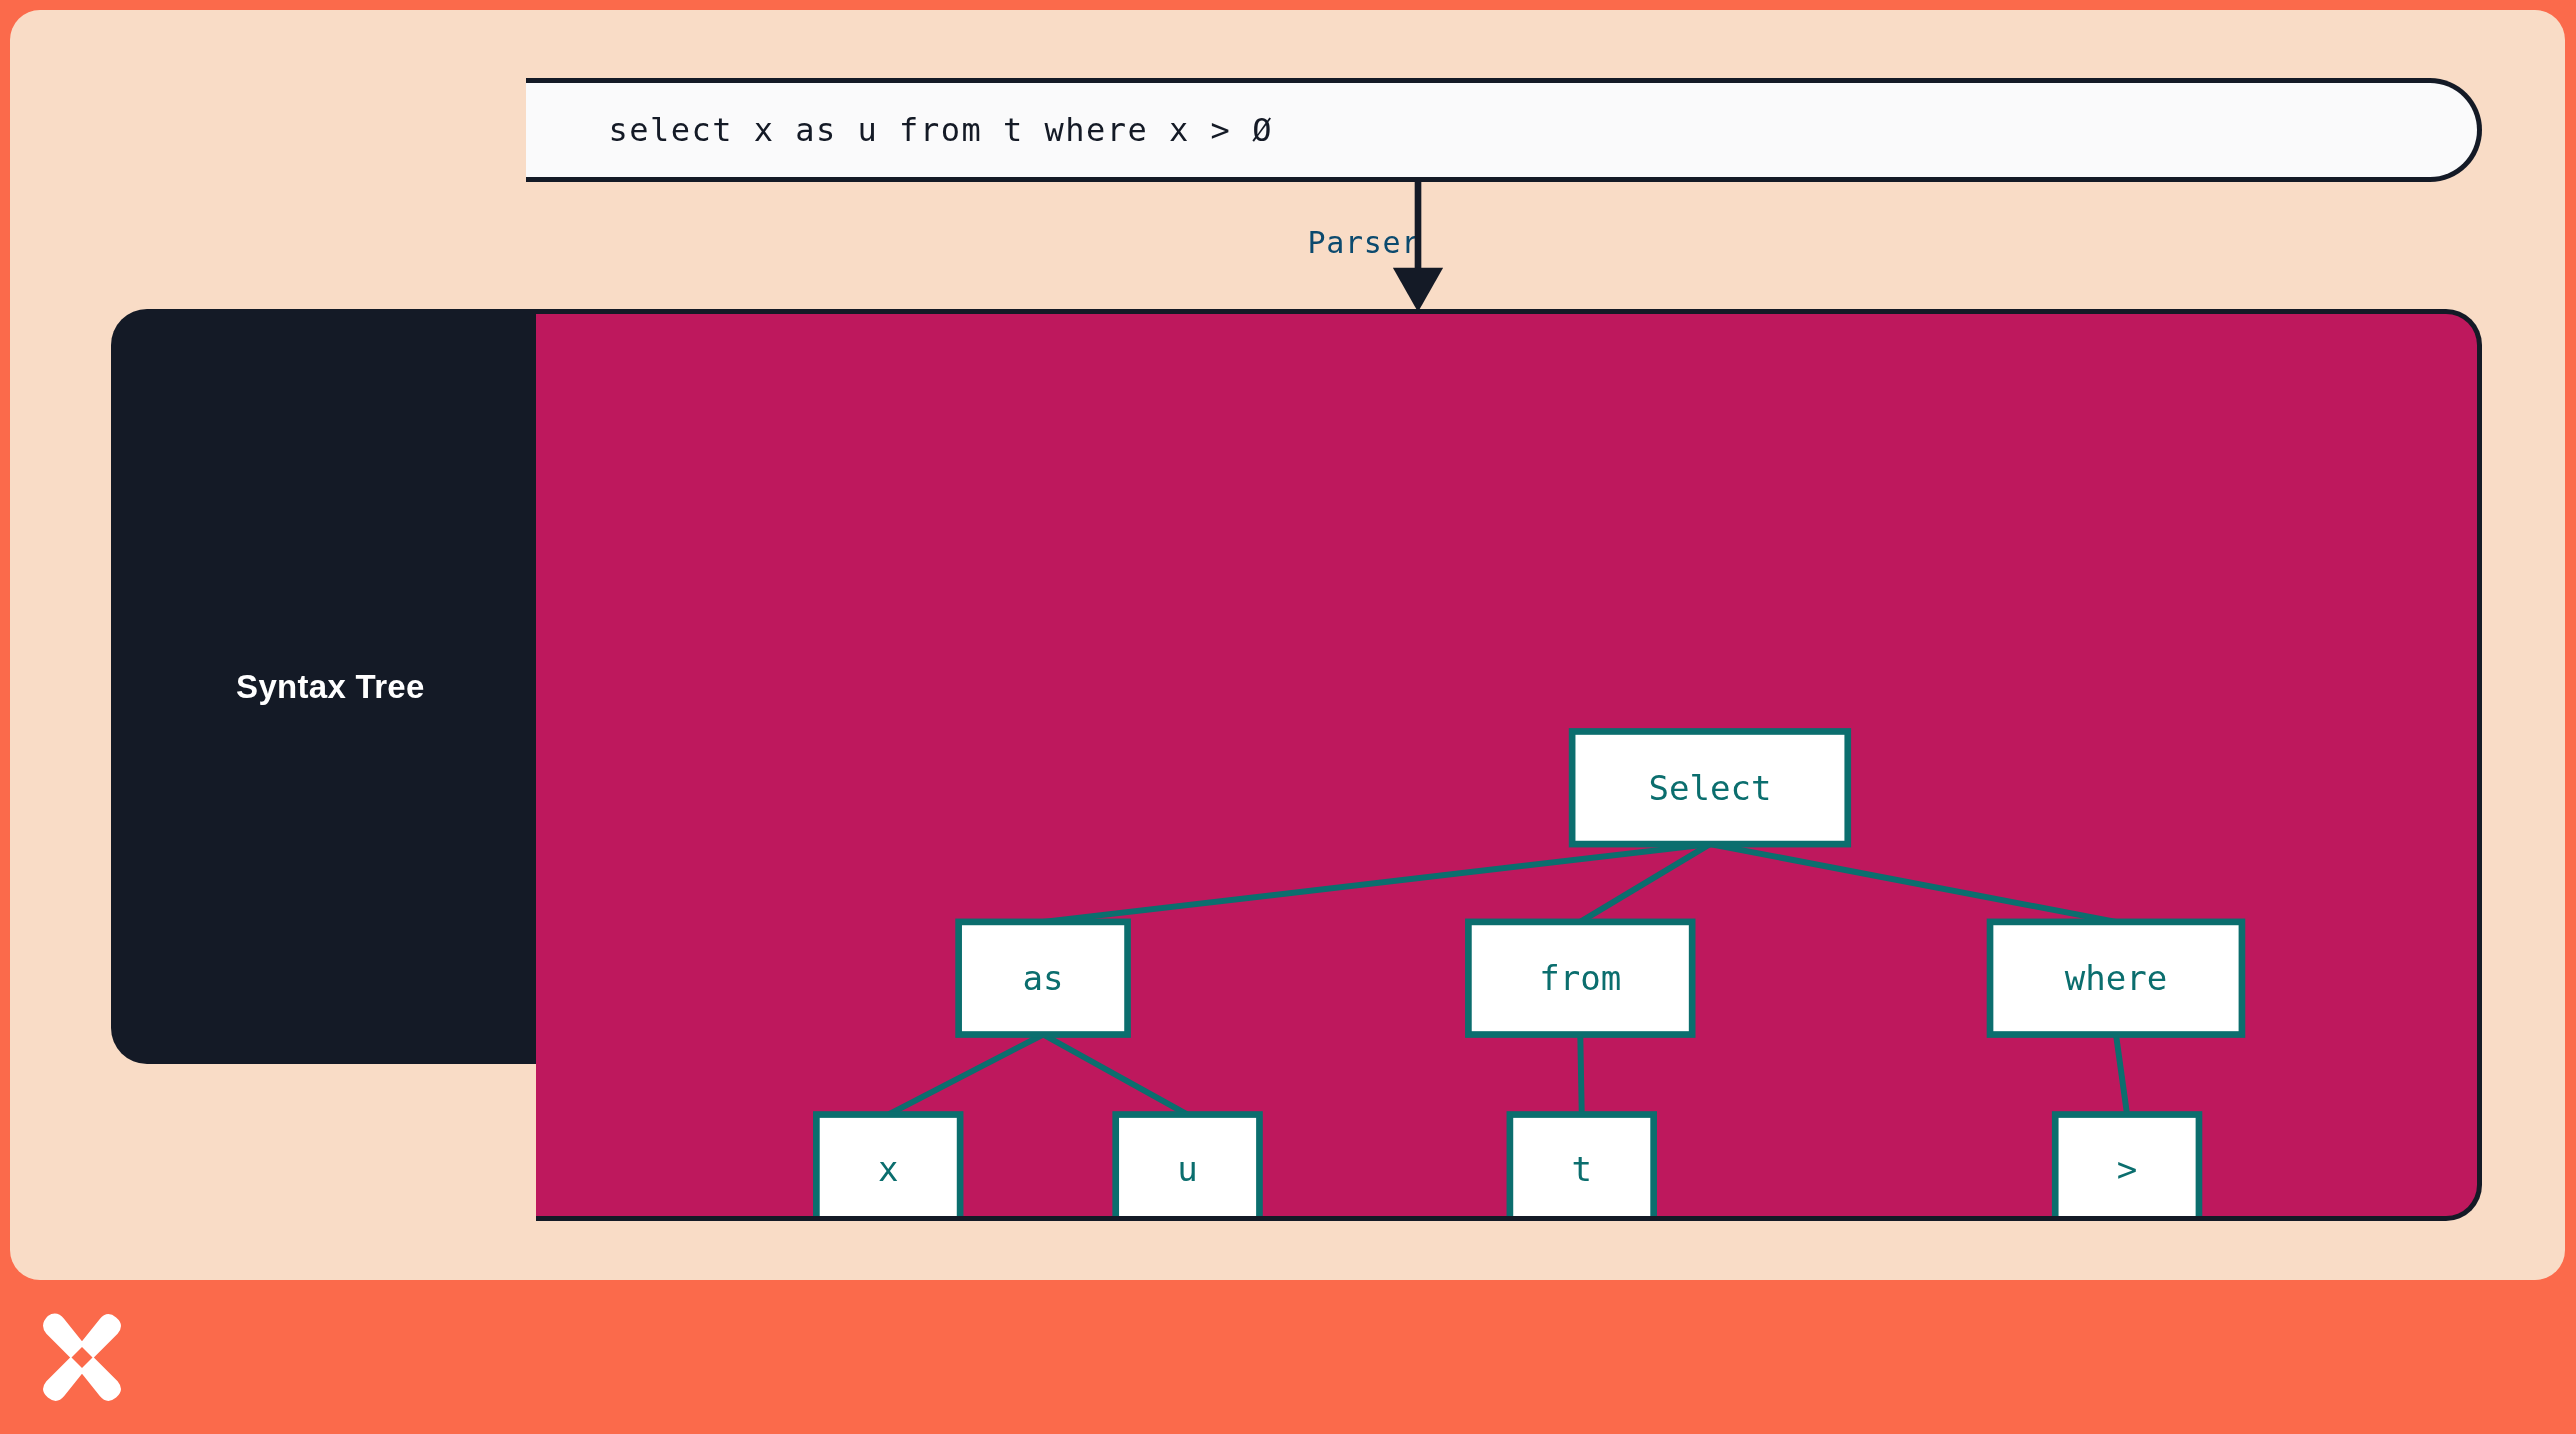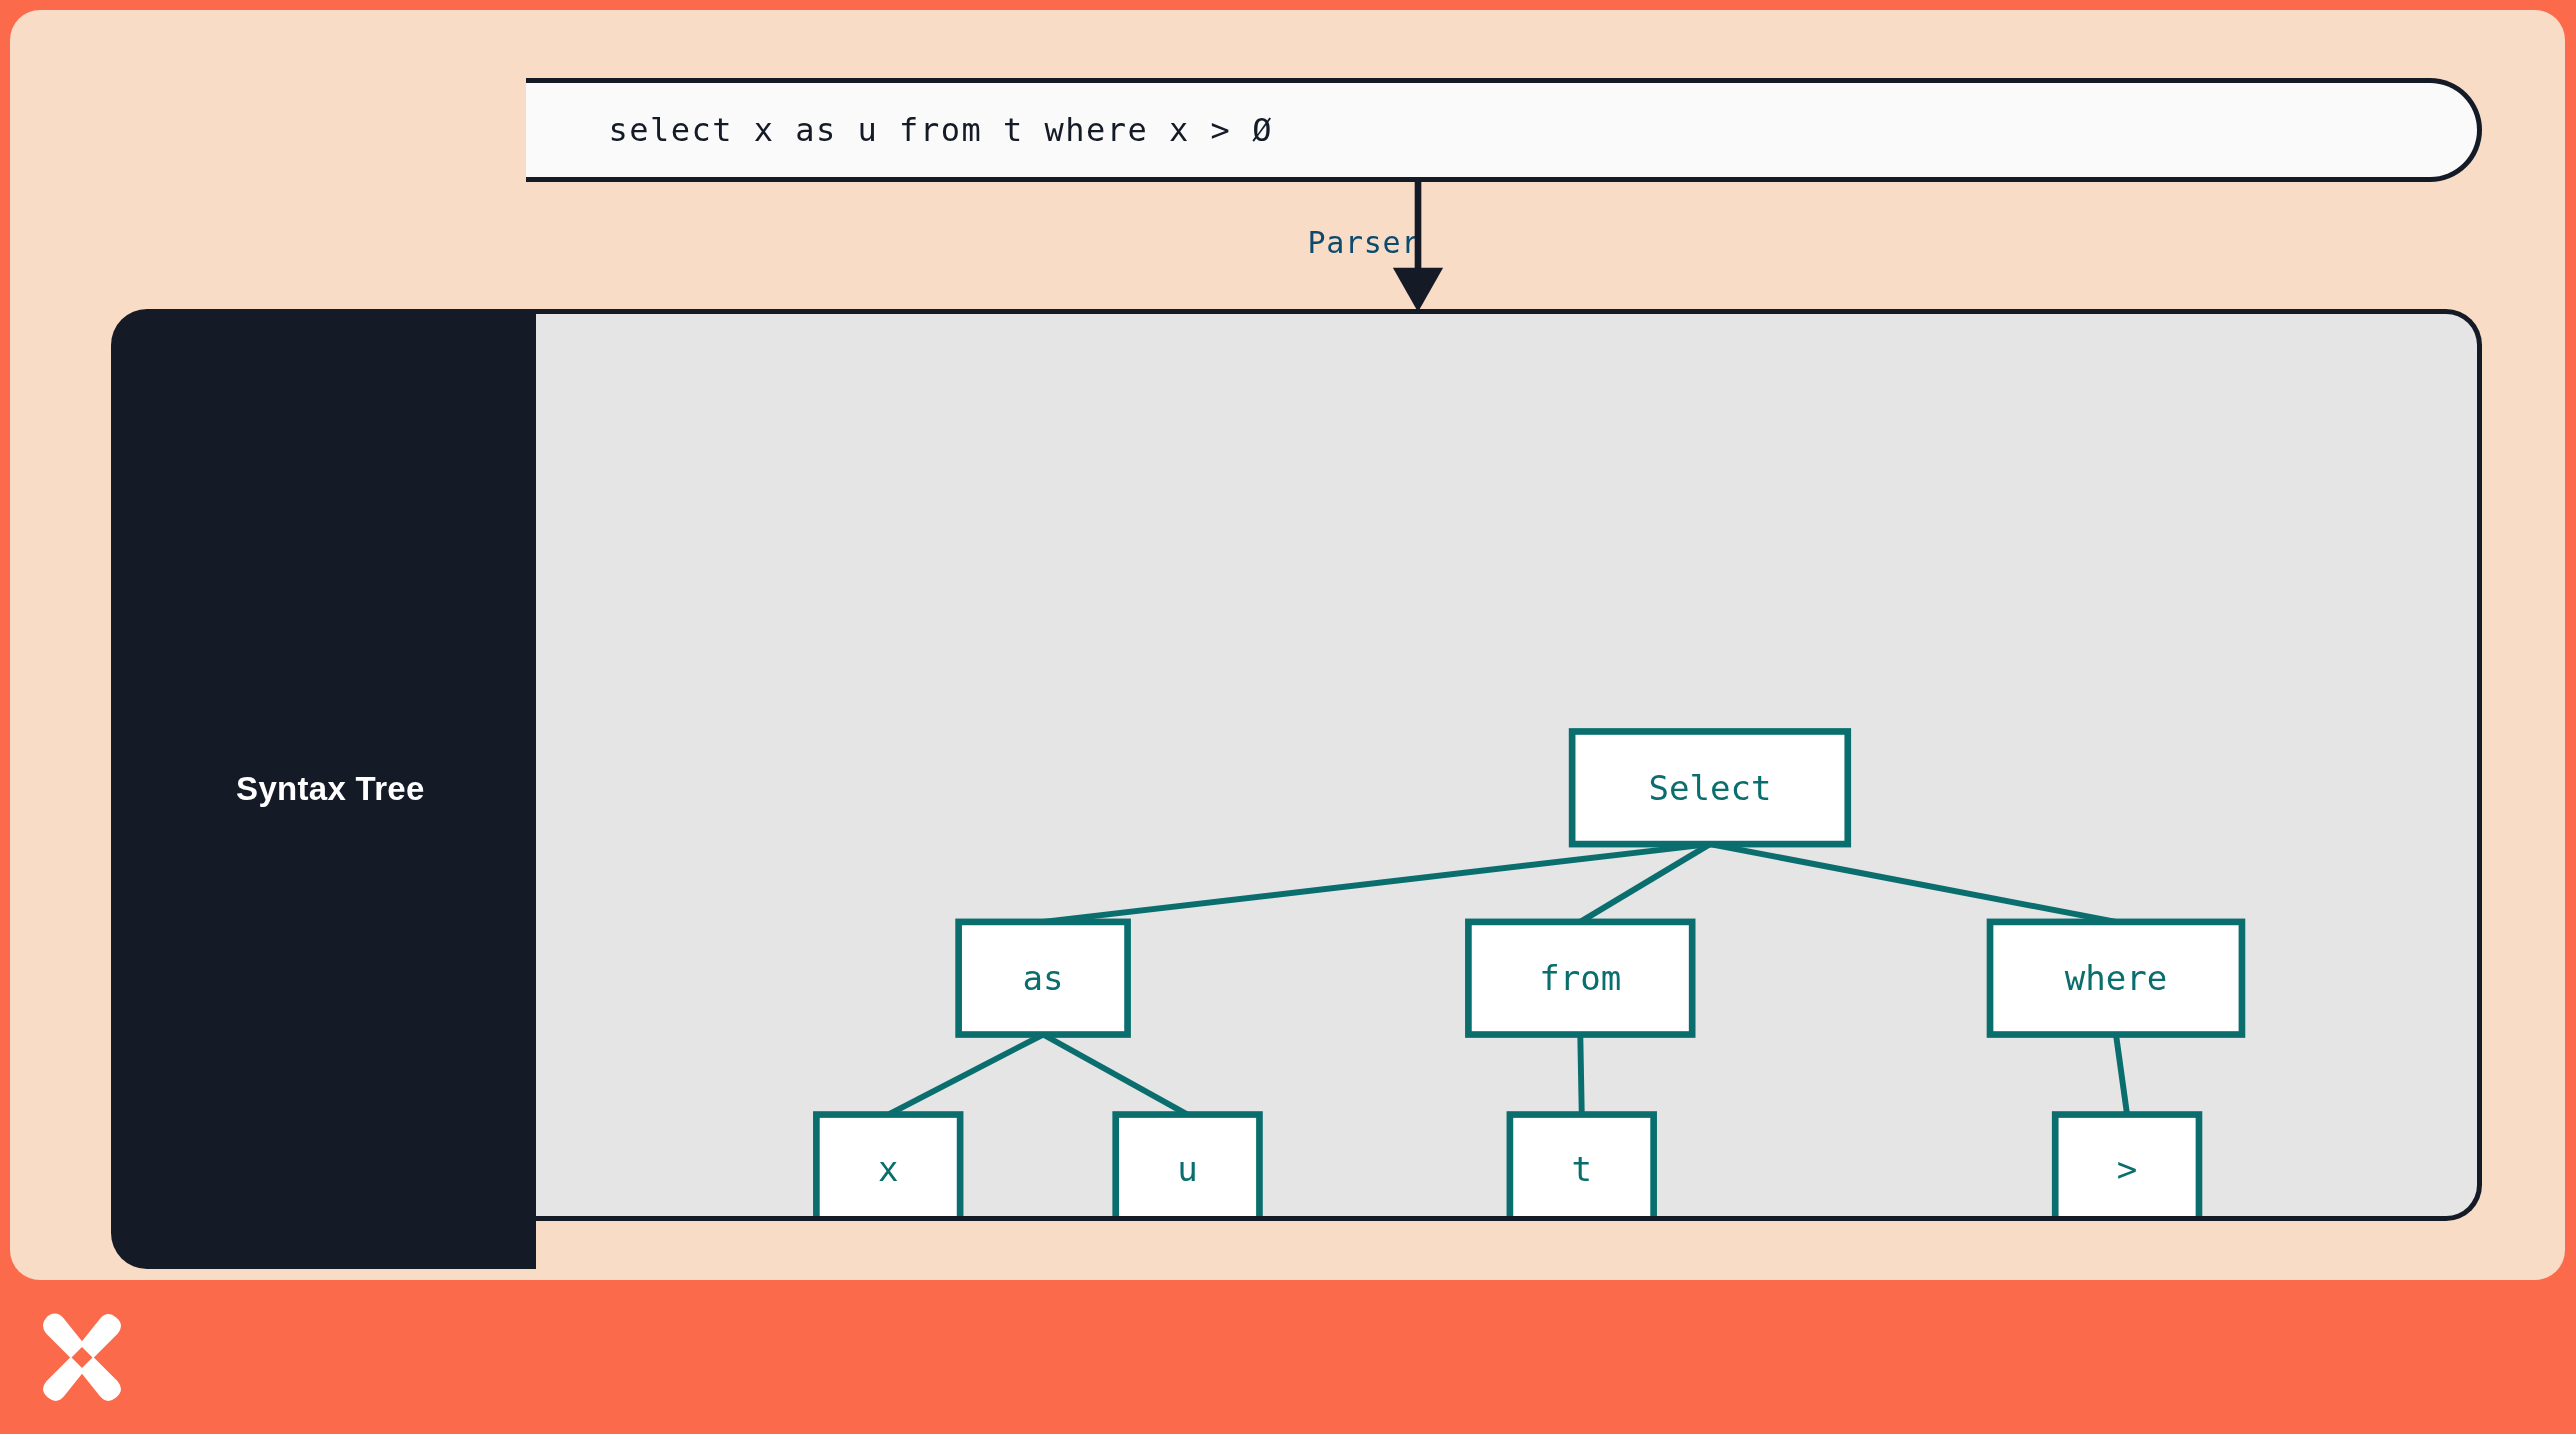--- a/index.html
+++ b/index.html
@@ -107,42 +107,42 @@
     position: absolute;
     left: 101px;
     top: 299px;
     width: 2371px;
     height: 912px;
   }
   .tree-label {
     position: absolute;
     left: 0; top: 0;
     width: 425px;
-    height: 960px;
+    height: 755px;
     background: #141A26;
     border-radius: 36px 0 0 36px;
     display: flex;
     align-items: center;
     justify-content: center;
     box-sizing: border-box;
     padding-left: 13px;
   }
   .tree-label-text {
     color: #FFFFFF;
     font-size: 33px;
     font-weight: 700;
     letter-spacing: 0.3px;
   }
   .tree-canvas {
     position: absolute;
     left: 425px;
     top: 0;
     width: 1946px;
     height: 912px;
-    background: #e5e5e5;
+    background: #be185d;
     border: 5.2px solid #141A26;
     border-left: none;
     border-radius: 0 36px 36px 0;
     box-sizing: border-box;
     overflow: hidden;
   }
   .tree-svg {
     position: absolute;
     left: -425px;
     top: 0;

